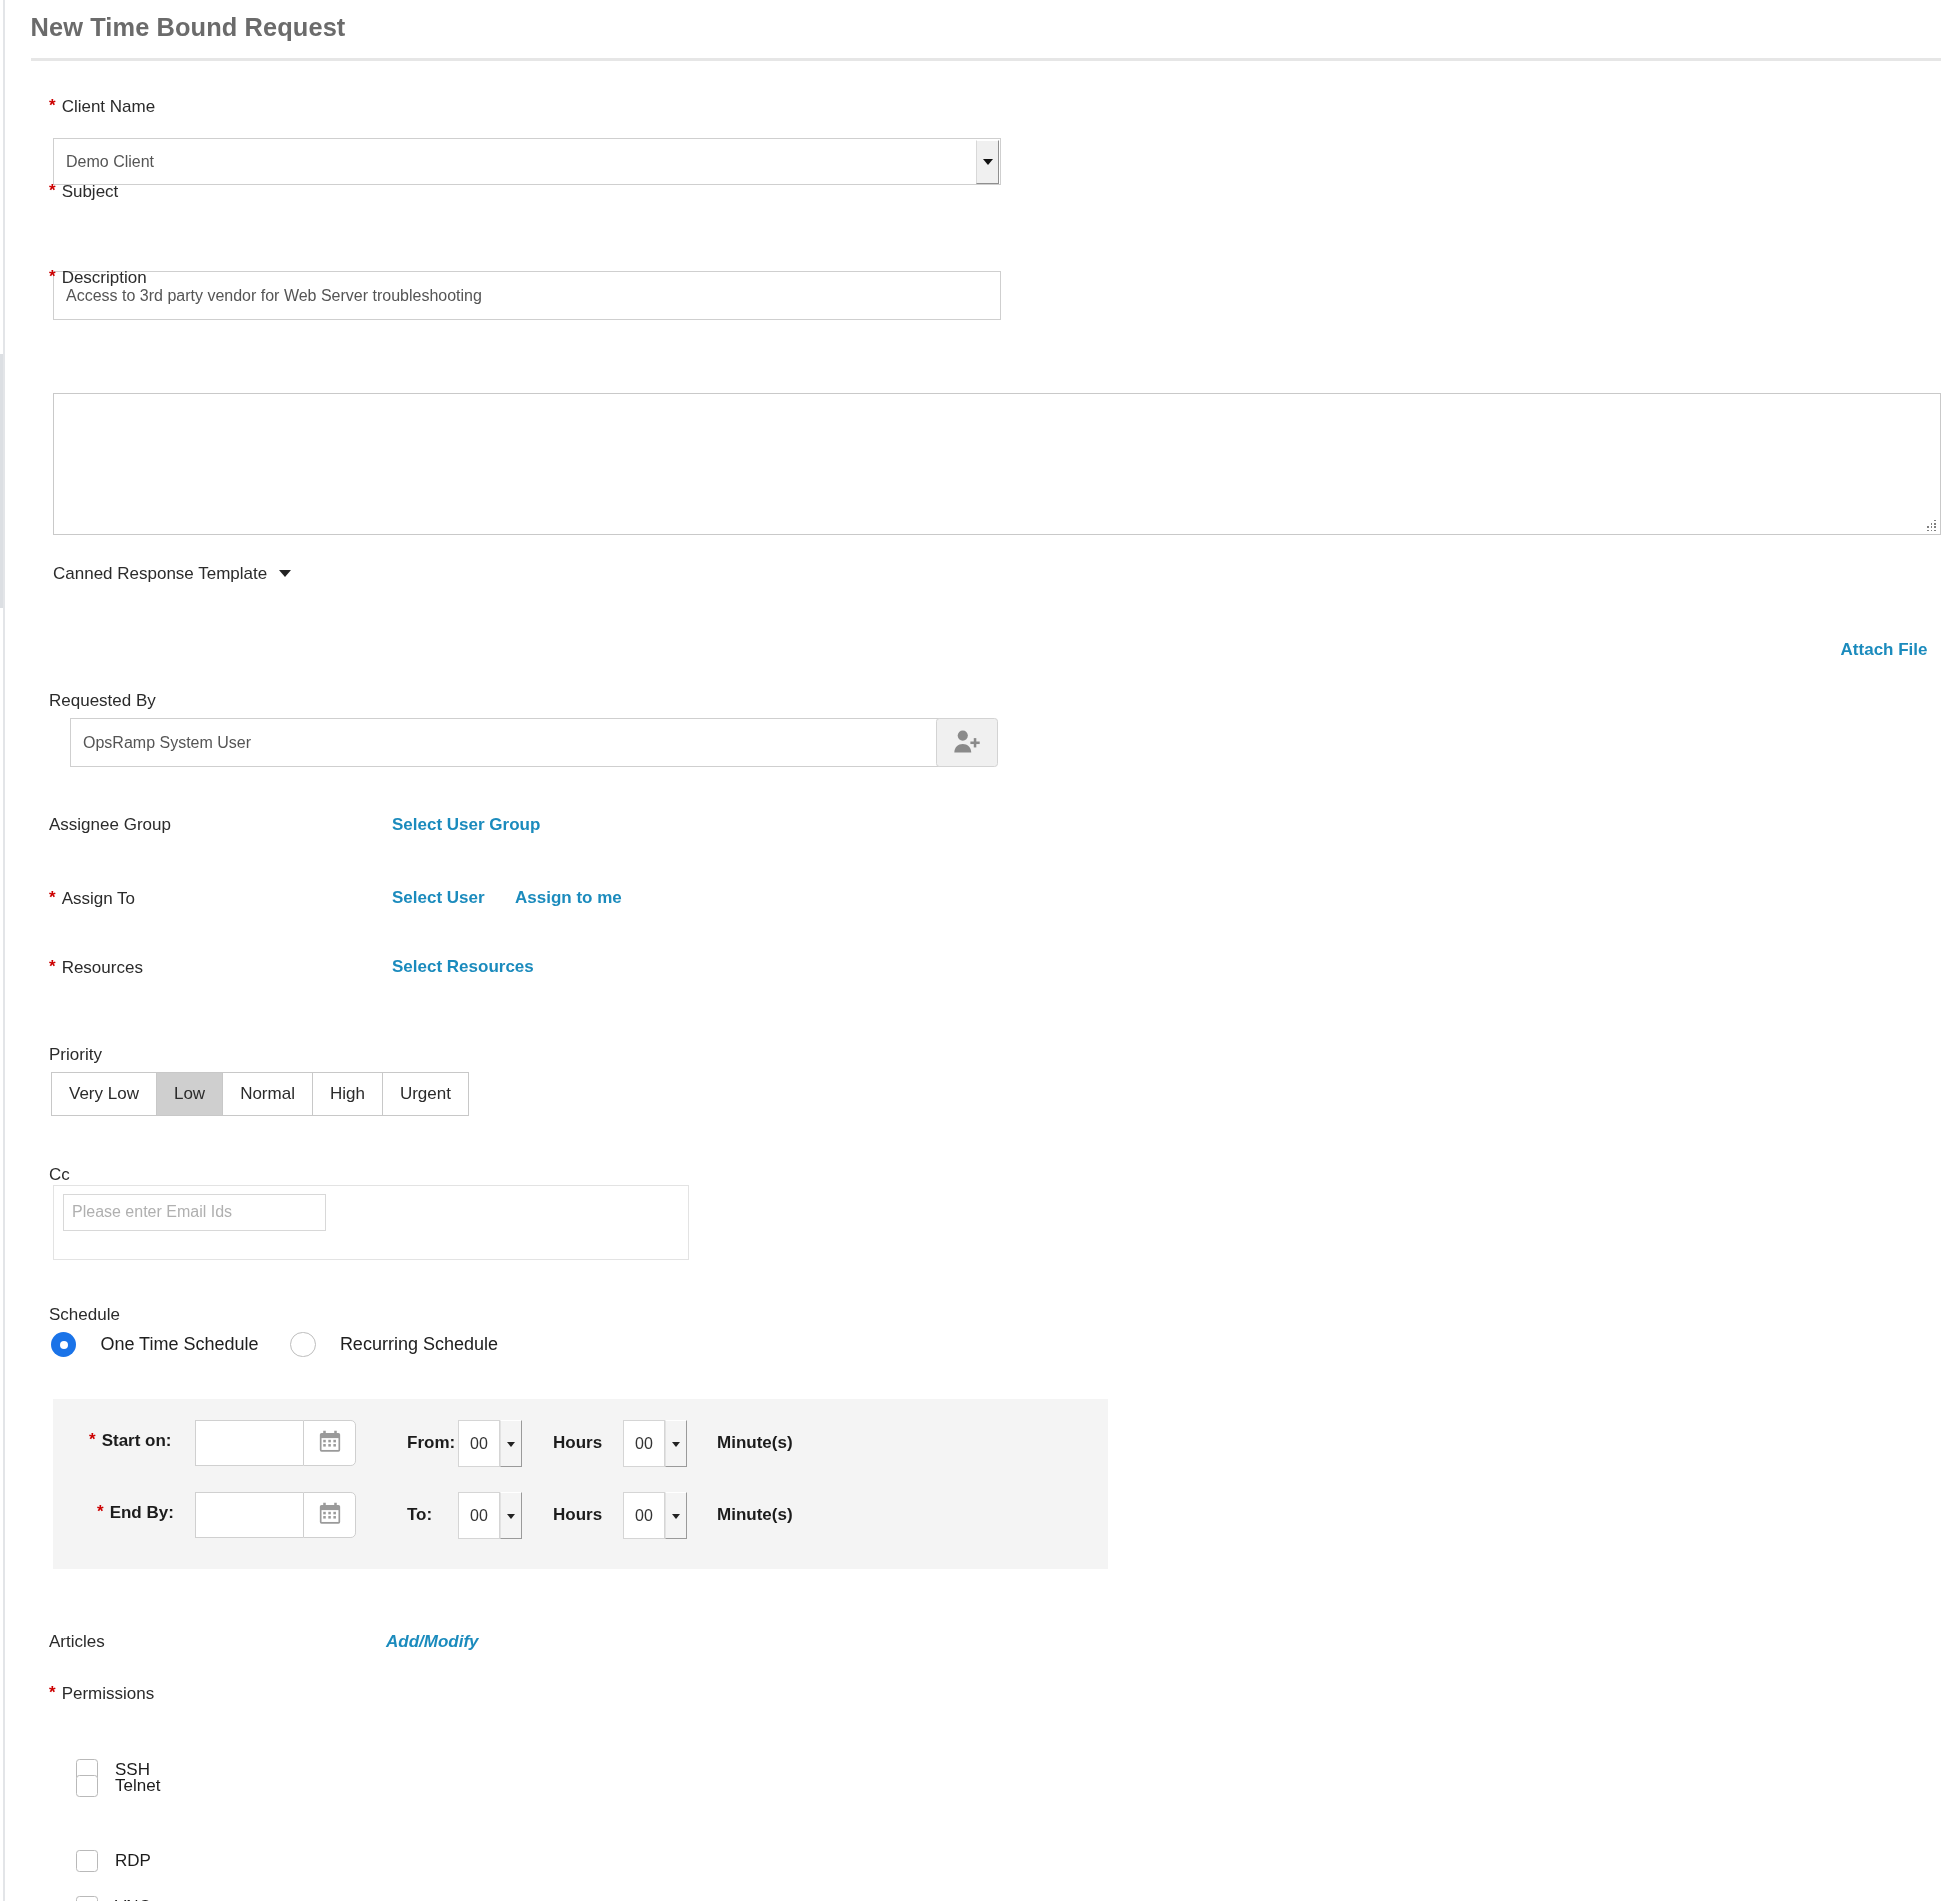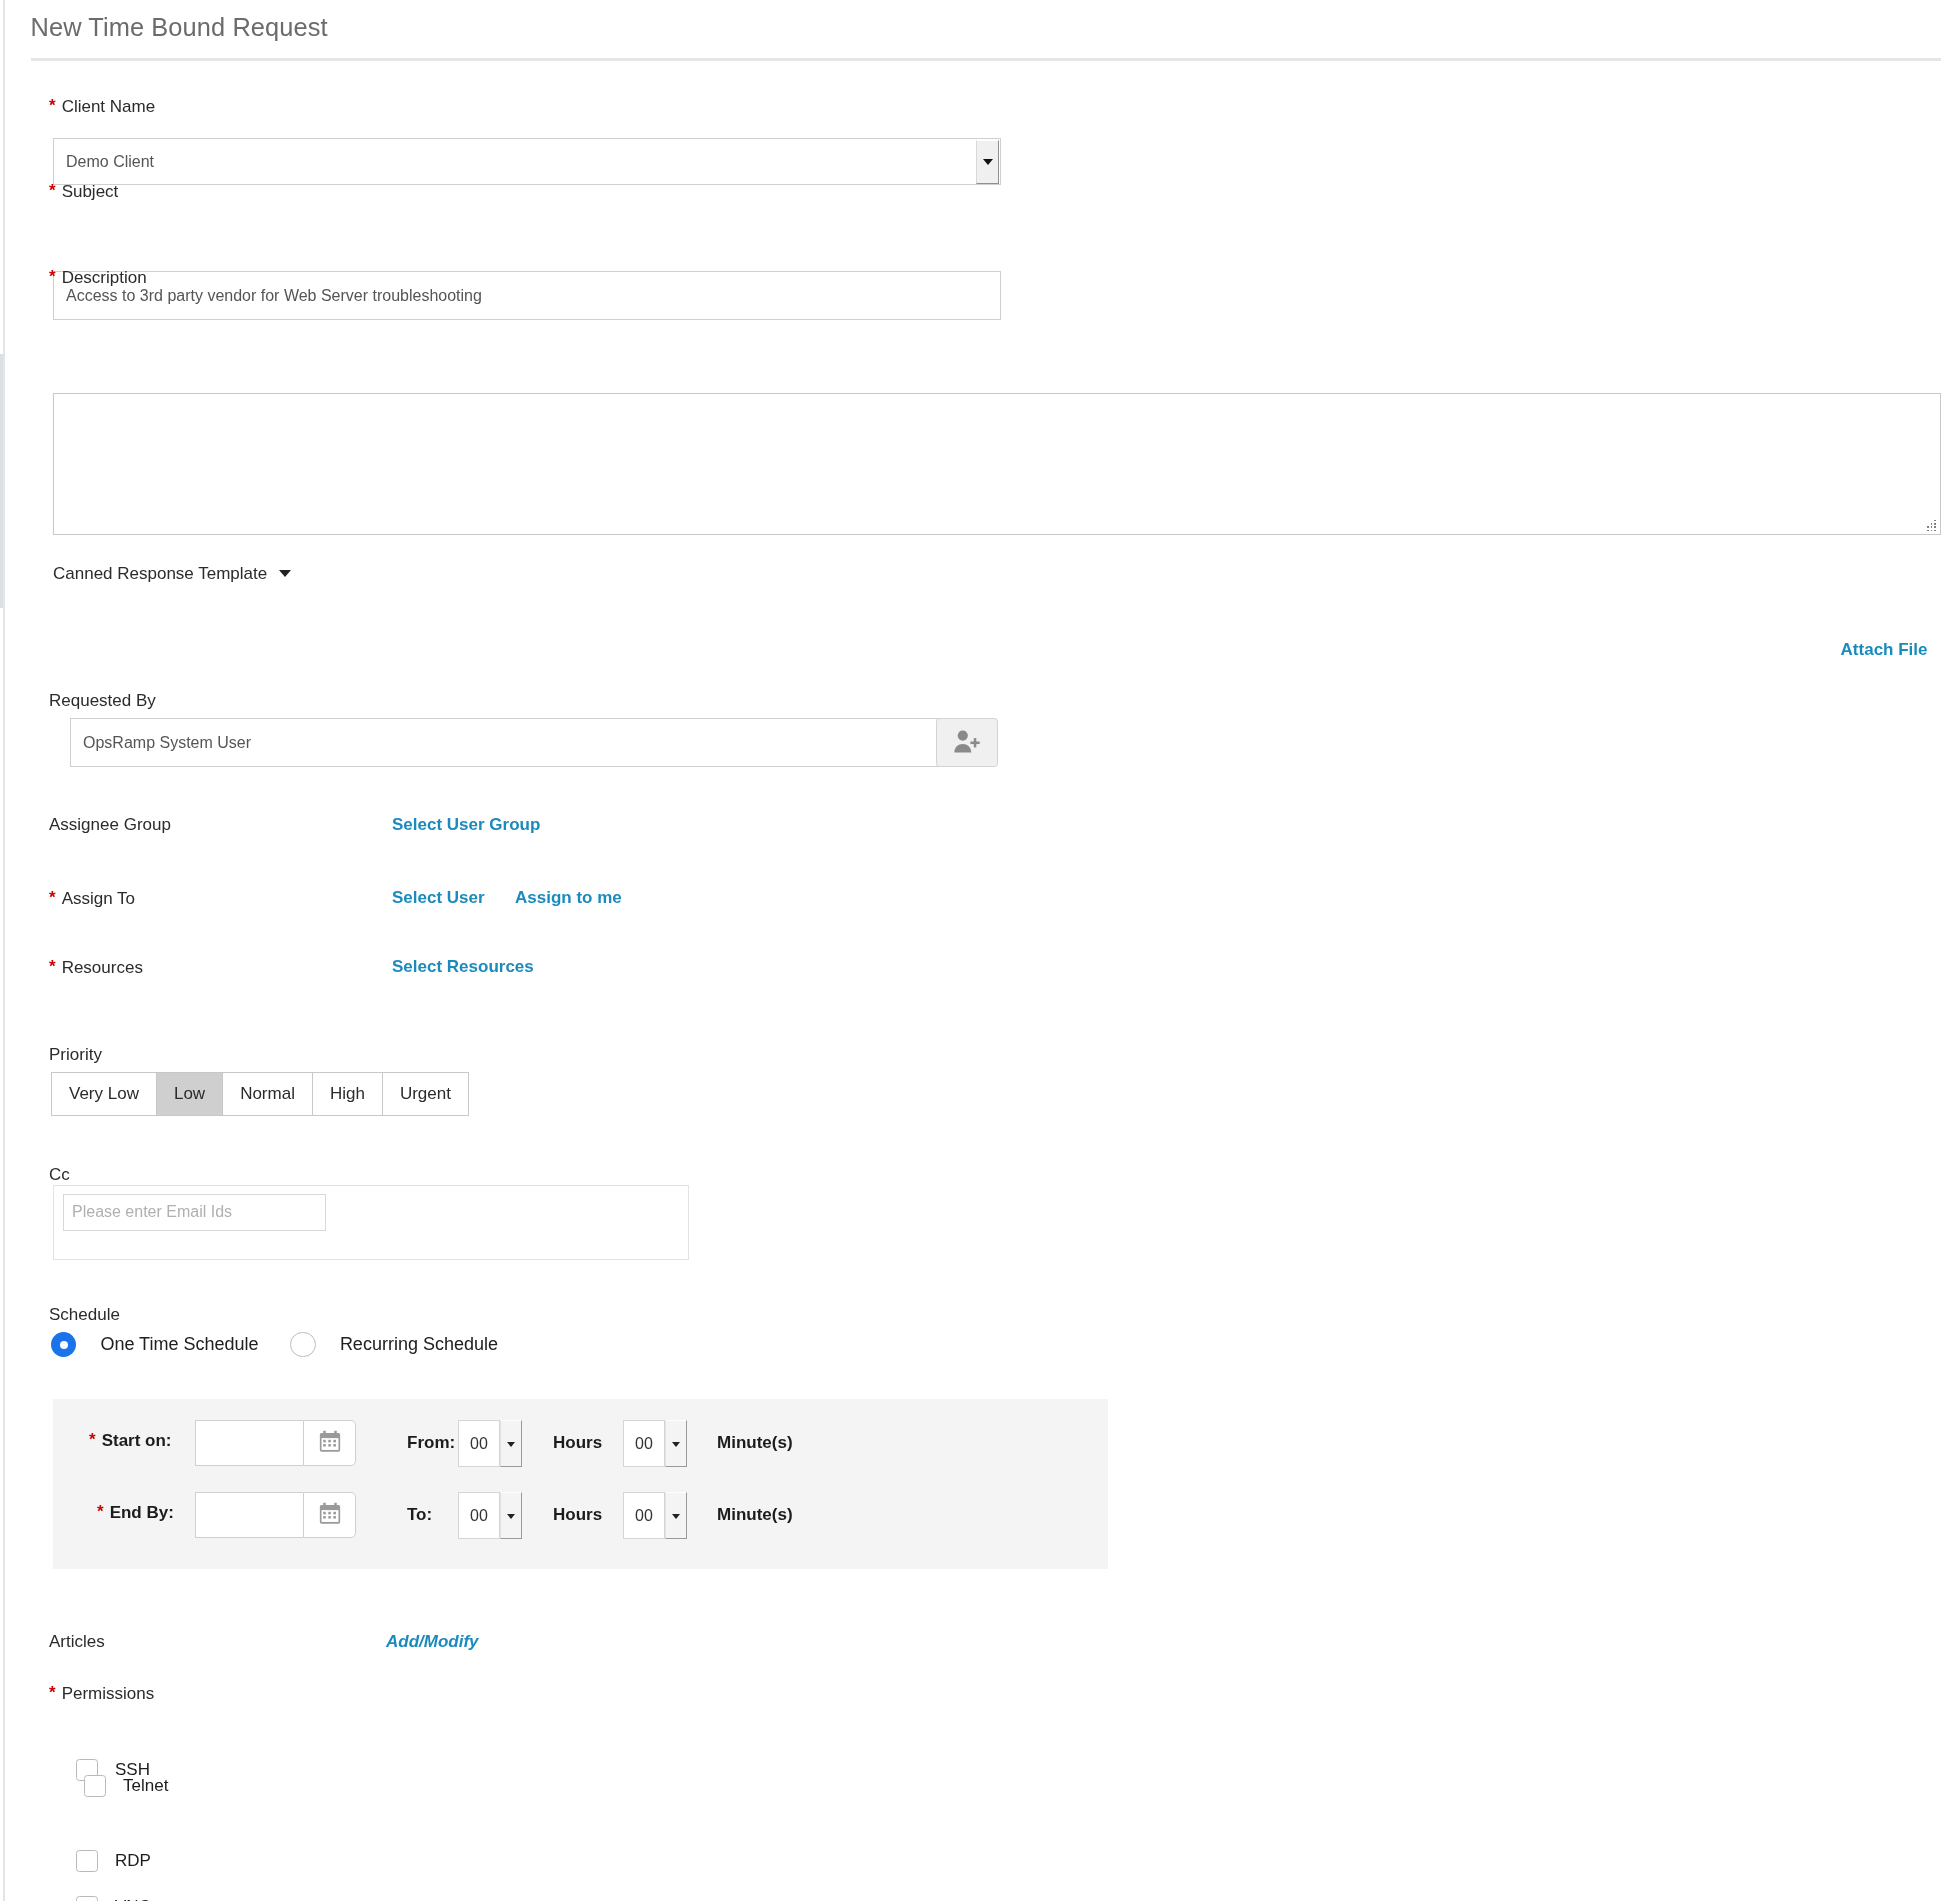--- a/index.html
+++ b/index.html
@@ -36,21 +36,21 @@
 
   
   .page-header {
     position: absolute;
     left: 30.5px;
     top: 8.5px;
     width: 1912px;
   }
   .page-title {
     font-size: 25.4px;
-    font-weight: 400;
+    font-weight: 700;
     color: #6b6b6b;
     letter-spacing: 0.1px;
     line-height: 37px;
     margin: 0;
     white-space: nowrap;
   }
   .header-rule {
     position: absolute;
     left: 30.5px;
     top: 58px;
@@ -614,21 +614,21 @@
 <div class="row-link articles-link">Add/Modify</div>
 
 <div class="field-label perm-label">
   <span class="req">*</span><span>Permissions</span>
 </div>
 
 <div class="check-row" style="top:1759px;">
   <span class="checkbox"></span>
   <span class="check-text">SSH</span>
 </div>
-<div class="check-row" style="top:1775px;margin-left:8px;">
+<div class="check-row" style="top:1775px;">
   <span class="checkbox"></span>
   <span class="check-text">Telnet</span>
 </div>
 <div class="check-row" style="top:1850px;">
   <span class="checkbox"></span>
   <span class="check-text">RDP</span>
 </div>
 <div class="check-row" style="top:1896px;">
   <span class="checkbox"></span>
   <span class="check-text">VNC</span>

